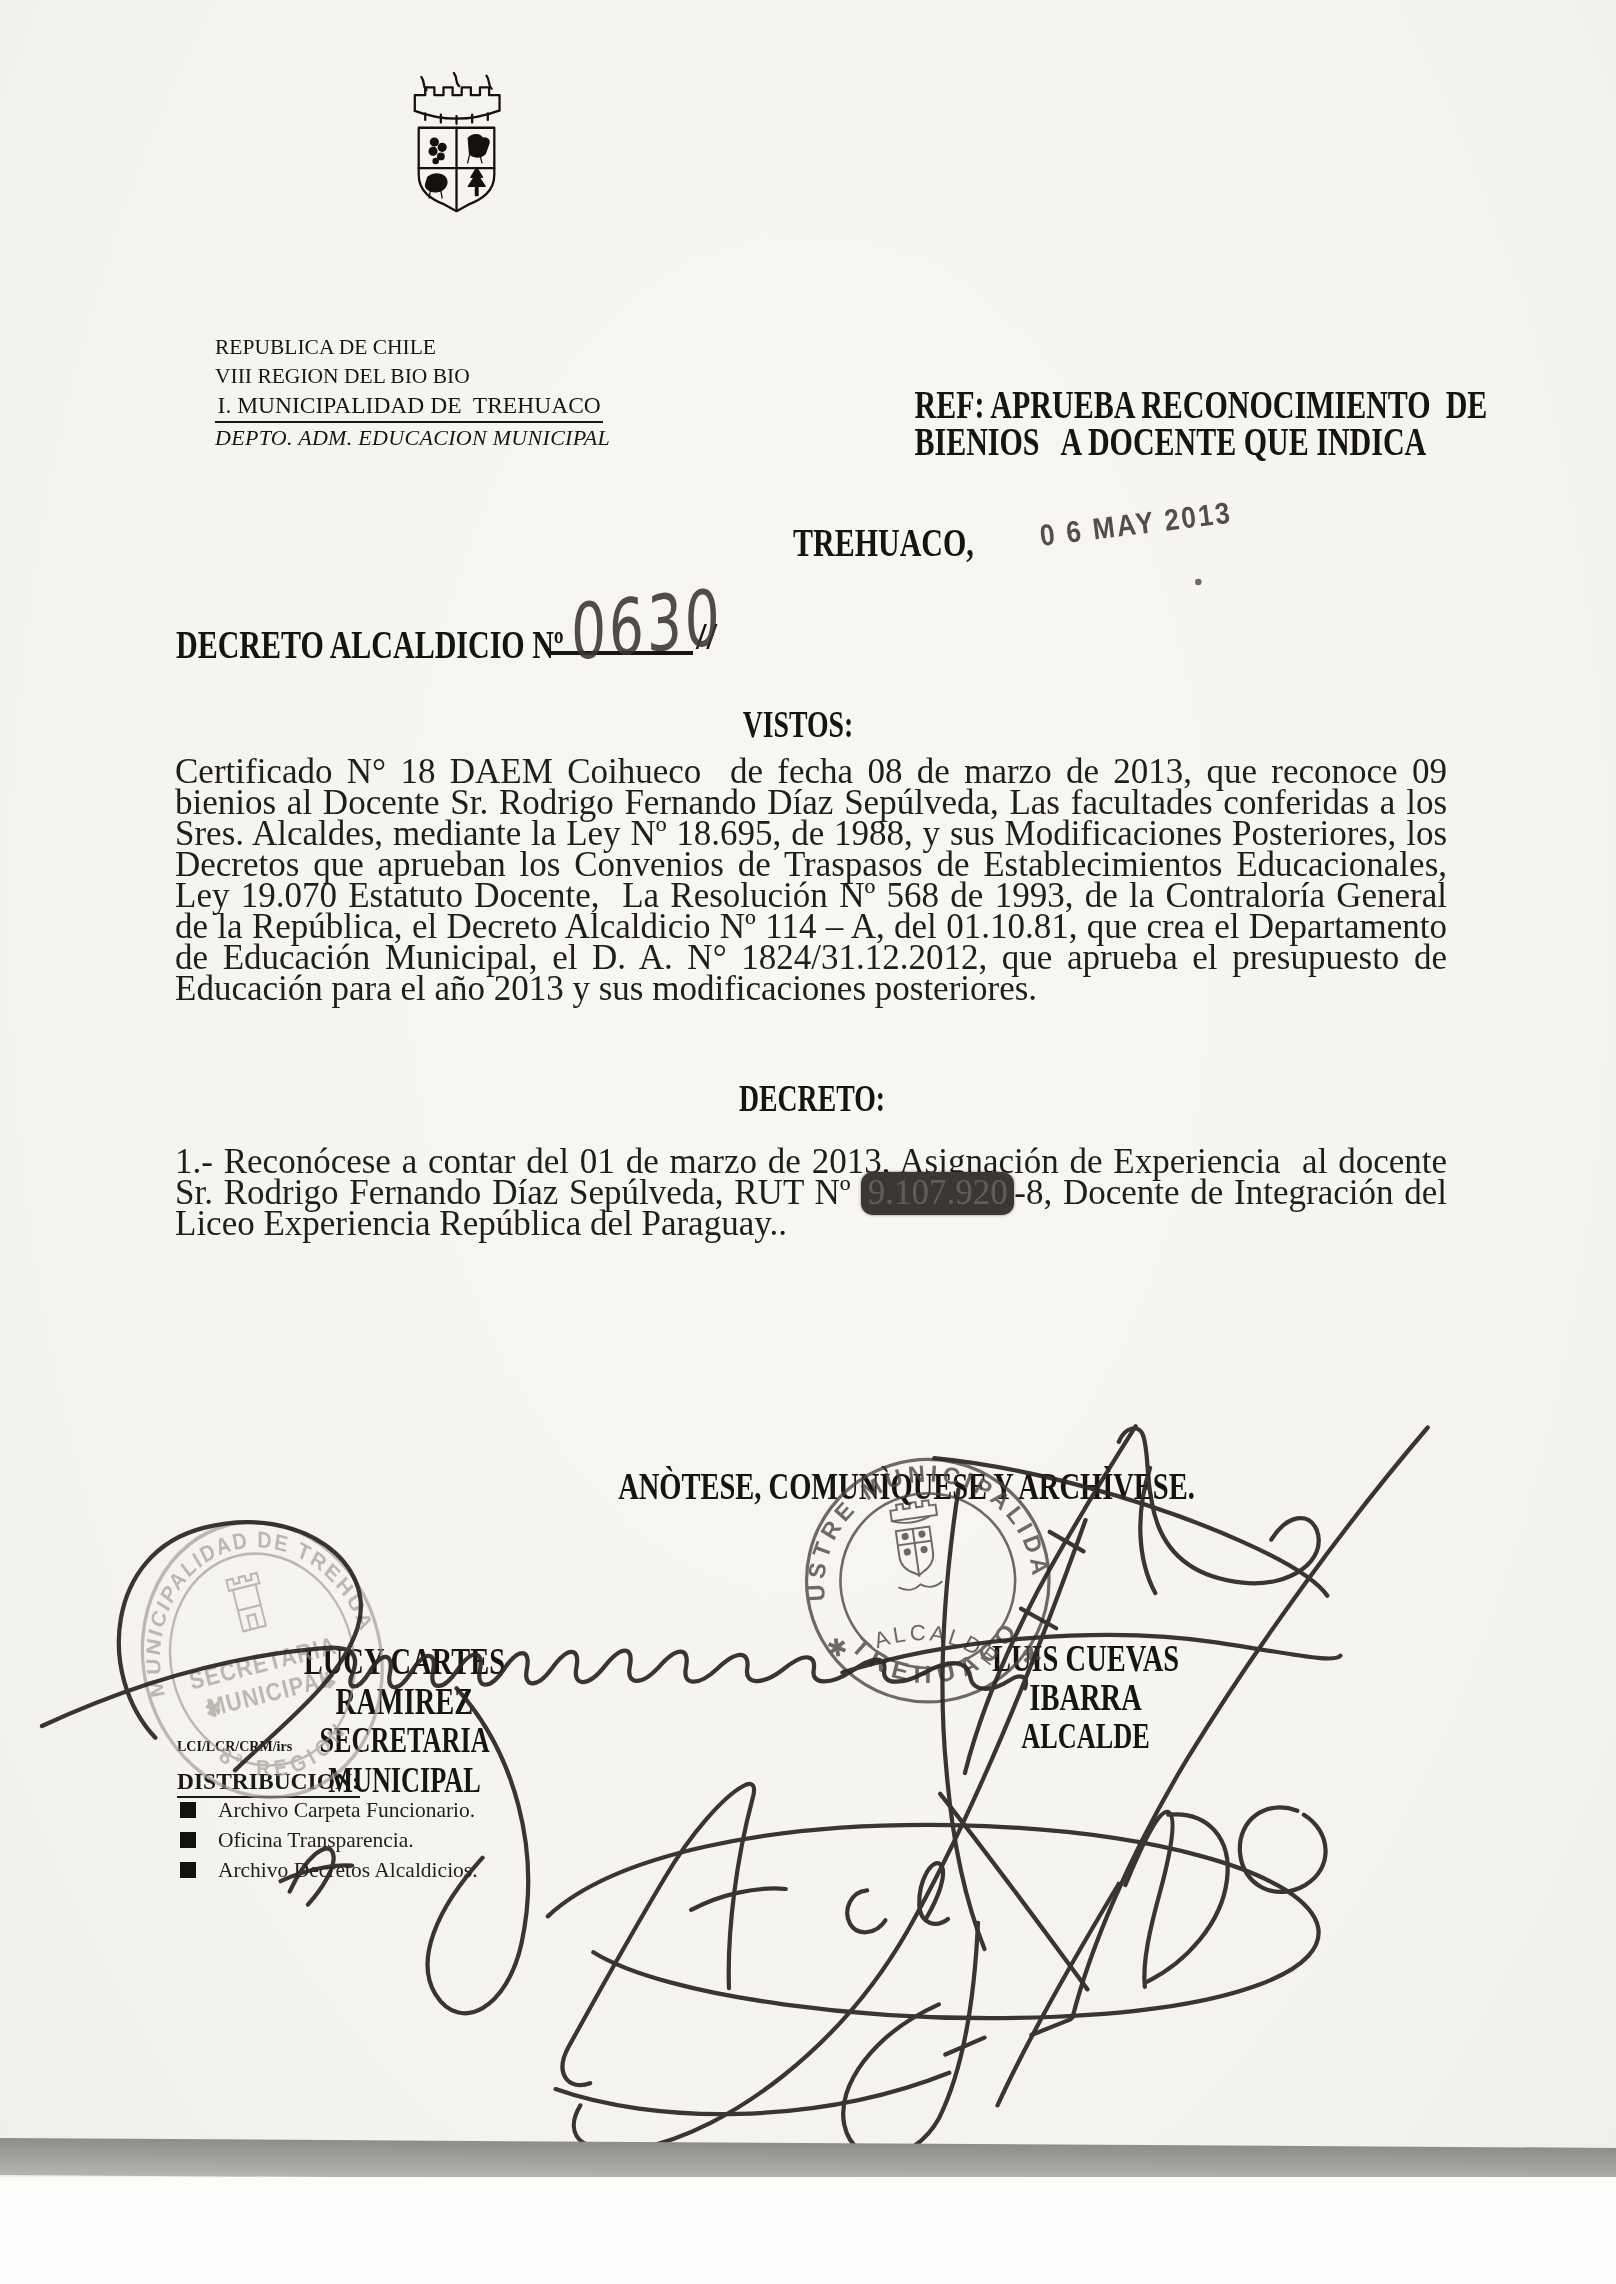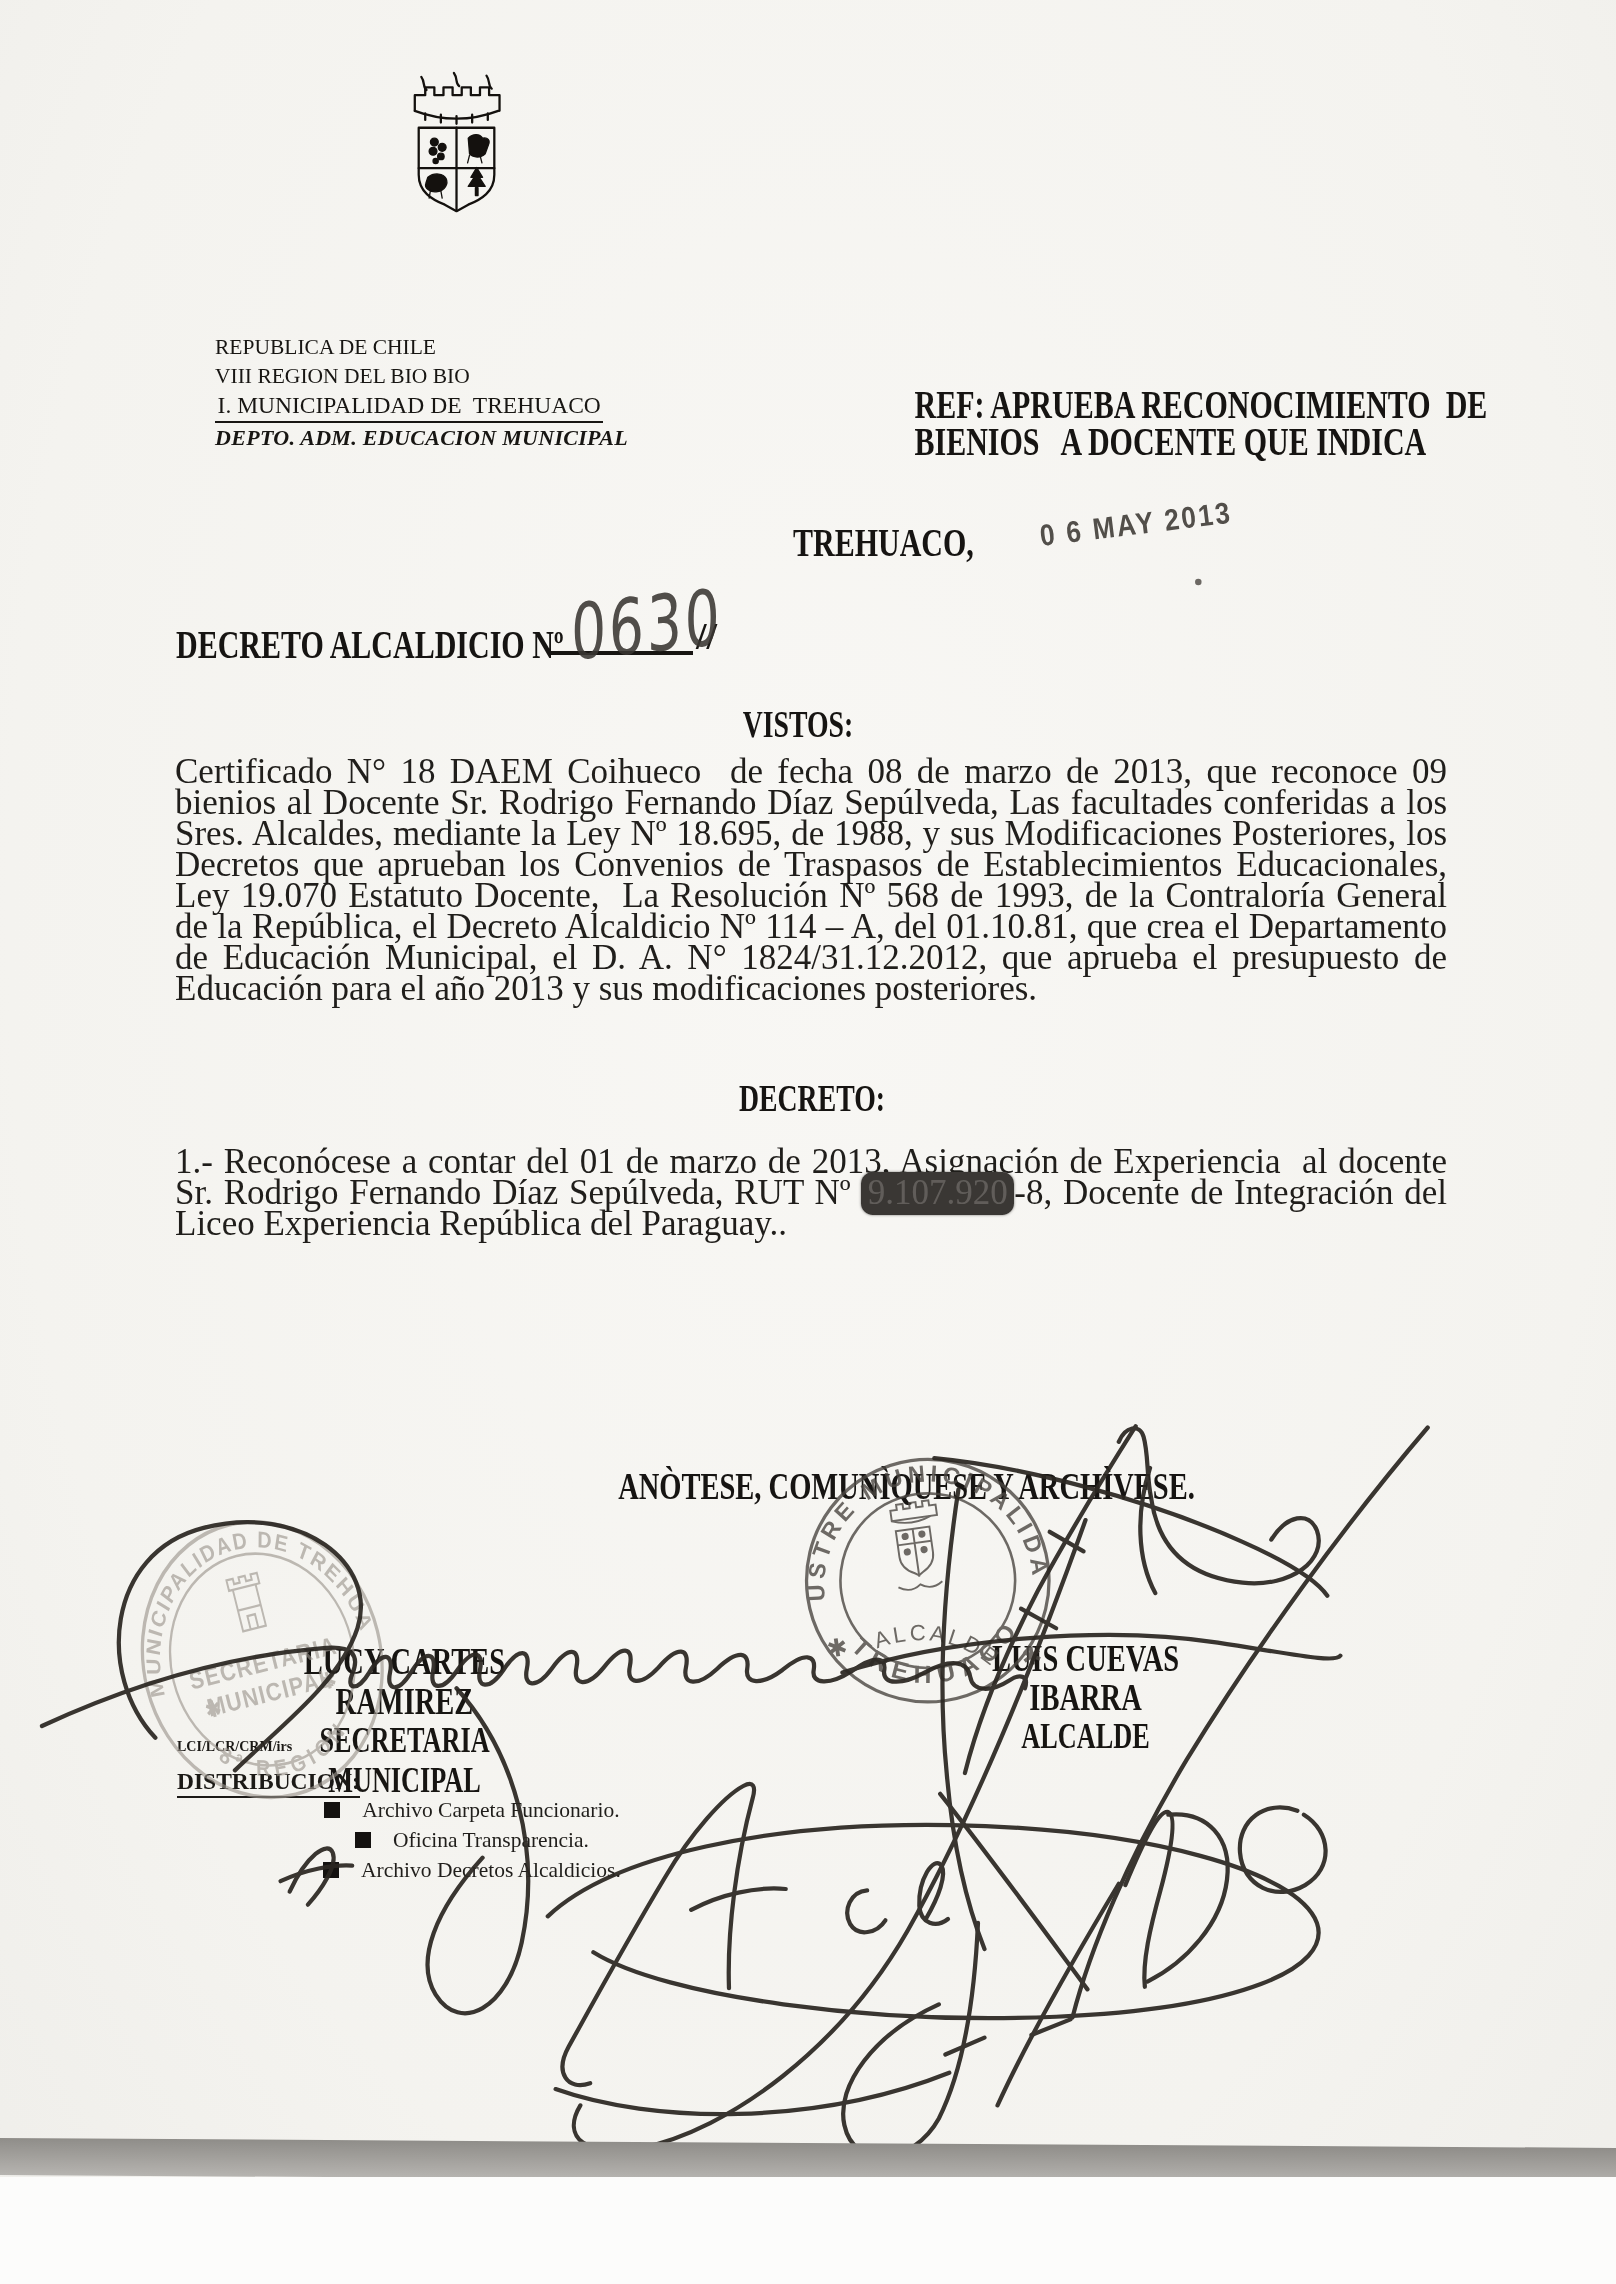--- a/index.html
+++ b/index.html
@@ -6,21 +6,21 @@
   body{background:#e8e7e4;font-family:"Liberation Serif",serif;}
   .page{position:relative;width:1617px;height:2284px;background:#f6f5f2;overflow:hidden;
         background-image:radial-gradient(ellipse at 50% 40%, #f8f7f4 0%, #f4f3ef 70%, #efeeea 100%);}
   .abs{position:absolute;}
   .pre{white-space:pre;}
   .hcond{transform:scaleX(.75);transform-origin:center center;}
   .hcond-l{transform:scaleX(.75);transform-origin:left center;}
   
   .hdr{left:215px;top:196px;width:482px;line-height:29px;font-size:21.5px;color:#181613;}
   .hdr .l3{font-size:23.5px;display:inline-block;border-bottom:2.6px solid #181613;padding:0 2.6px 0.7px 2.6px;}
-  .hdr .l4{font-size:22px;font-weight:bold;font-style:italic;letter-spacing:0.3px;}
+  .hdr .l4{font-size:22px;font-weight:normal;font-style:italic;letter-spacing:0.3px;}
   
   .refblk{left:847px;top:386px;width:540px;text-align:center;font-size:40px;font-weight:bold;line-height:37px;color:#161412;}
   
   .trehuaco{left:793px;top:519px;font-size:40px;font-weight:bold;color:#161412;}
   .datestamp{left:1040px;top:519px;font-size:30px;font-weight:bold;font-family:"Liberation Sans",sans-serif;
              color:#45413c;letter-spacing:2.6px;transform:rotate(-7deg) scaleX(.88);transform-origin:left center;opacity:.92;}
   
   .declabel{left:176px;top:621px;font-size:40px;font-weight:bold;color:#161412;}
   .decline{left:551px;top:651px;width:142px;height:0;border-bottom:4.6px solid #171512;}
   .decslash{left:696px;top:614px;font-size:38px;font-weight:bold;color:#171512;}
@@ -38,21 +38,21 @@
   .closing{left:548px;top:1464px;width:561px;text-align:center;font-size:38px;font-weight:bold;color:#161412;}
   
   .signL{left:209px;top:1641px;width:391px;text-align:center;font-size:38px;font-weight:bold;line-height:40px;color:#171512;}
   .signL .title{font-size:35px;font-weight:bold;}
   .signR{left:890px;top:1639px;width:391px;text-align:center;font-size:38px;font-weight:bold;line-height:39px;color:#171512;}
   .signR .title{font-size:35px;}
   
   .initials{left:177px;top:1739px;font-size:14px;font-weight:bold;color:#1b1916;}
   .disthead{left:177px;top:1768px;font-size:23.5px;font-weight:bold;color:#1b1916;border-bottom:2.6px solid #1b1916;padding-bottom:1.3px;font-family:Liberation Serif, serif;}
   .dist{left:177px;top:1798px;width:587px;}
-  .dist-item{display:flex;align-items:flex-start;height:30px;font-size:21.5px;color:#201e1b;justify-content:center;}
+  .dist-item{display:flex;align-items:flex-start;height:30px;font-size:21.5px;color:#201e1b;}
   .dist-item .sq{width:16.3px;height:16.3px;background:#141210;margin:3.9px 22px 0 2.6px;flex:none;}
   
   .overlay{left:0;top:0;width:1617px;height:2284px;pointer-events:none;}
   
   .band{left:-13px;top:2143px;width:1643px;height:37px;background:linear-gradient(180deg,#8f8d89,#b6b4b0);
         transform:rotate(.35deg);}
   .below{left:0;top:2177px;width:1617px;height:107px;background:#fcfcfb;}
 </style>
 </head>
 <body>

